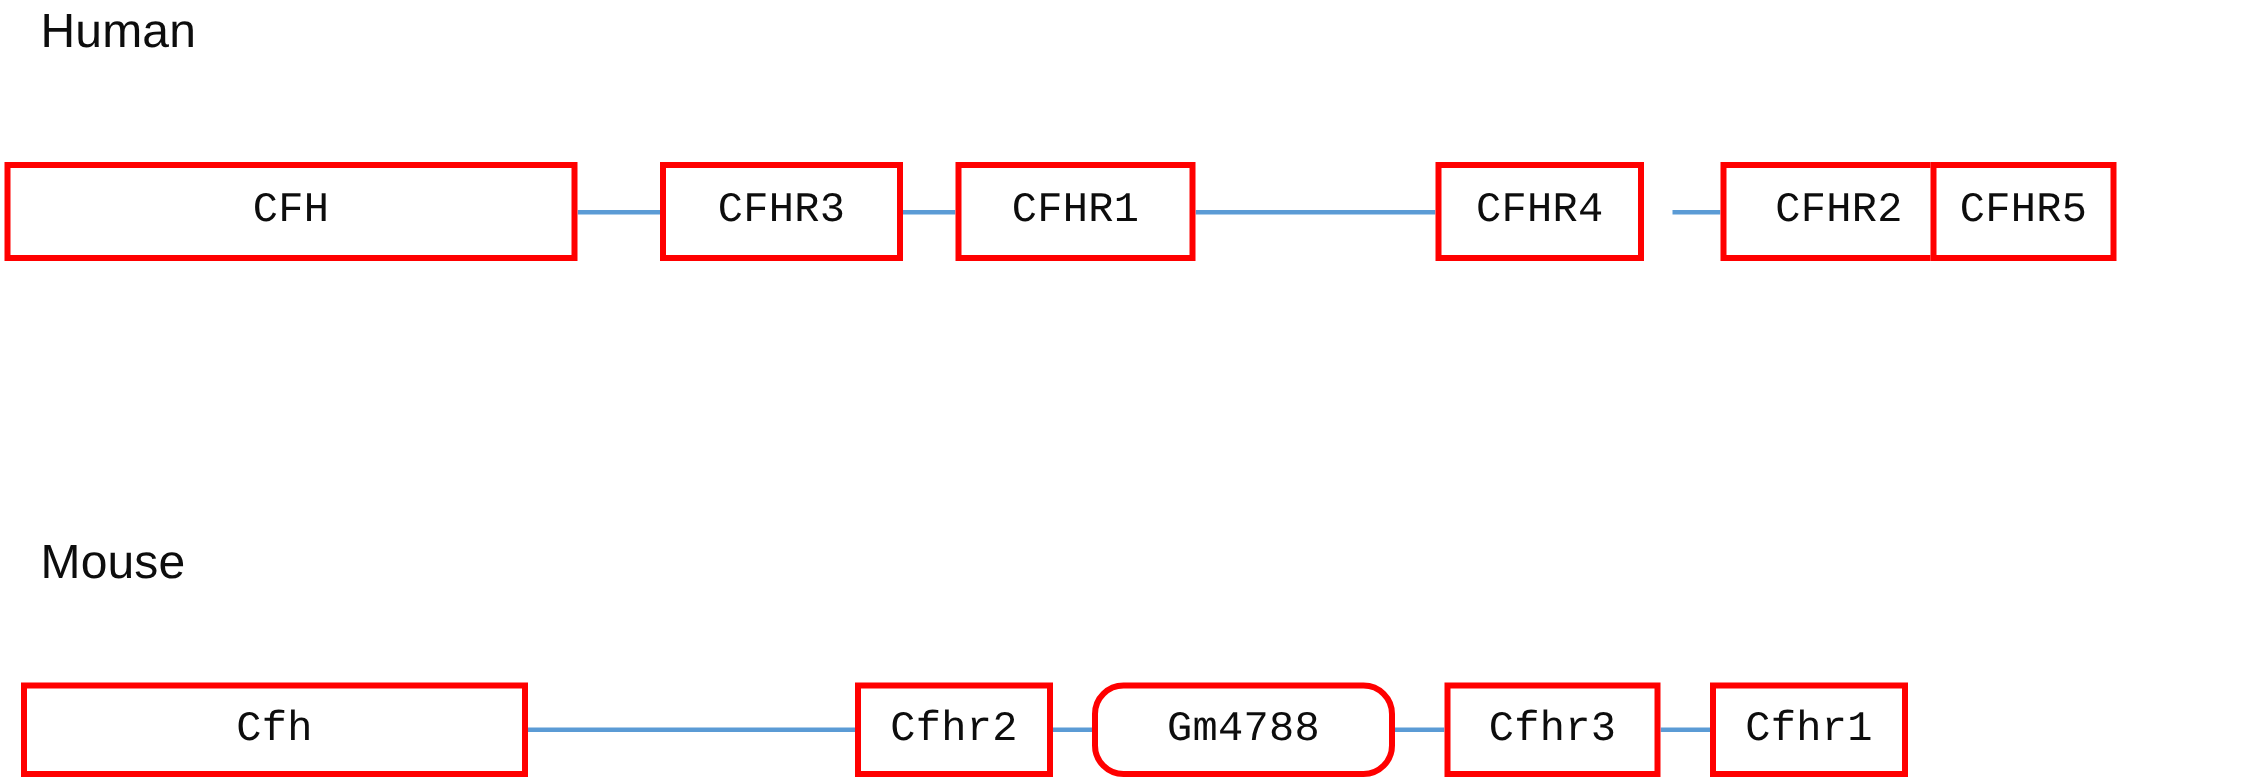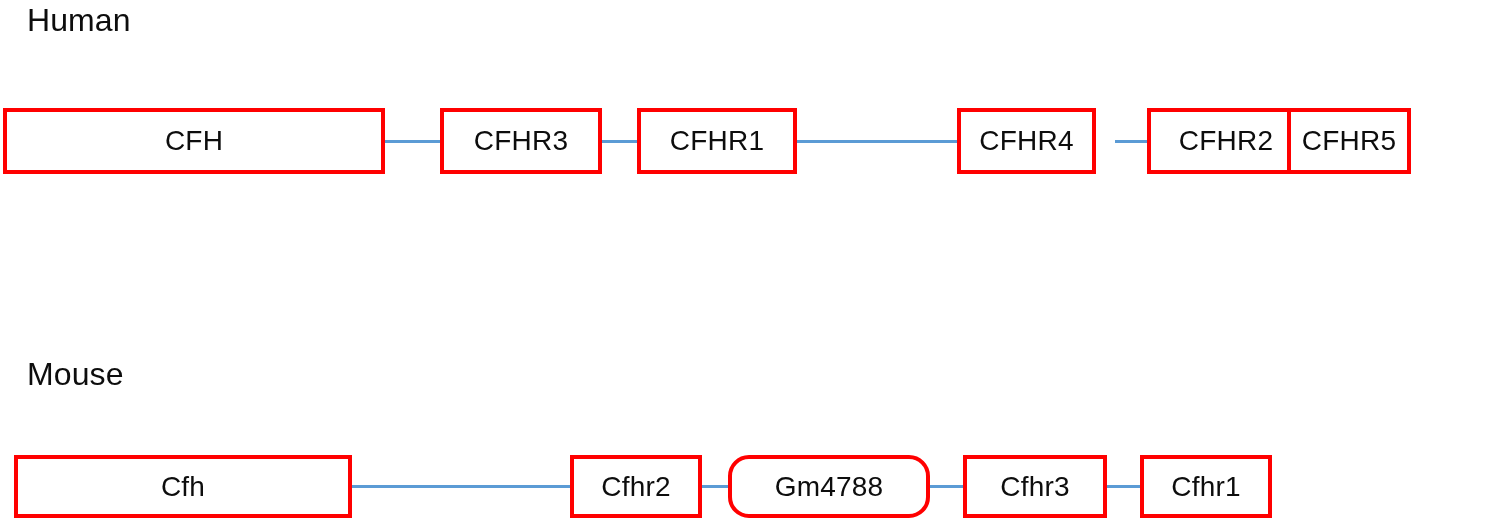--- a/index.html
+++ b/index.html
@@ -55,20 +55,21 @@
     justify-content: center;
     overflow: hidden;
   }
 
   .gene-box-label {
     font-size: 28px;
     line-height: 1;
     color: #0d0d0d;
     white-space: nowrap;
     letter-spacing: 0.2px;
+    font-family: Liberation Mono, monospace;
   }
 
   .connector {
     position: absolute;
     height: 3px;
     background: #5b9bd5;
   }
 </style>
 </head>
 <body>

